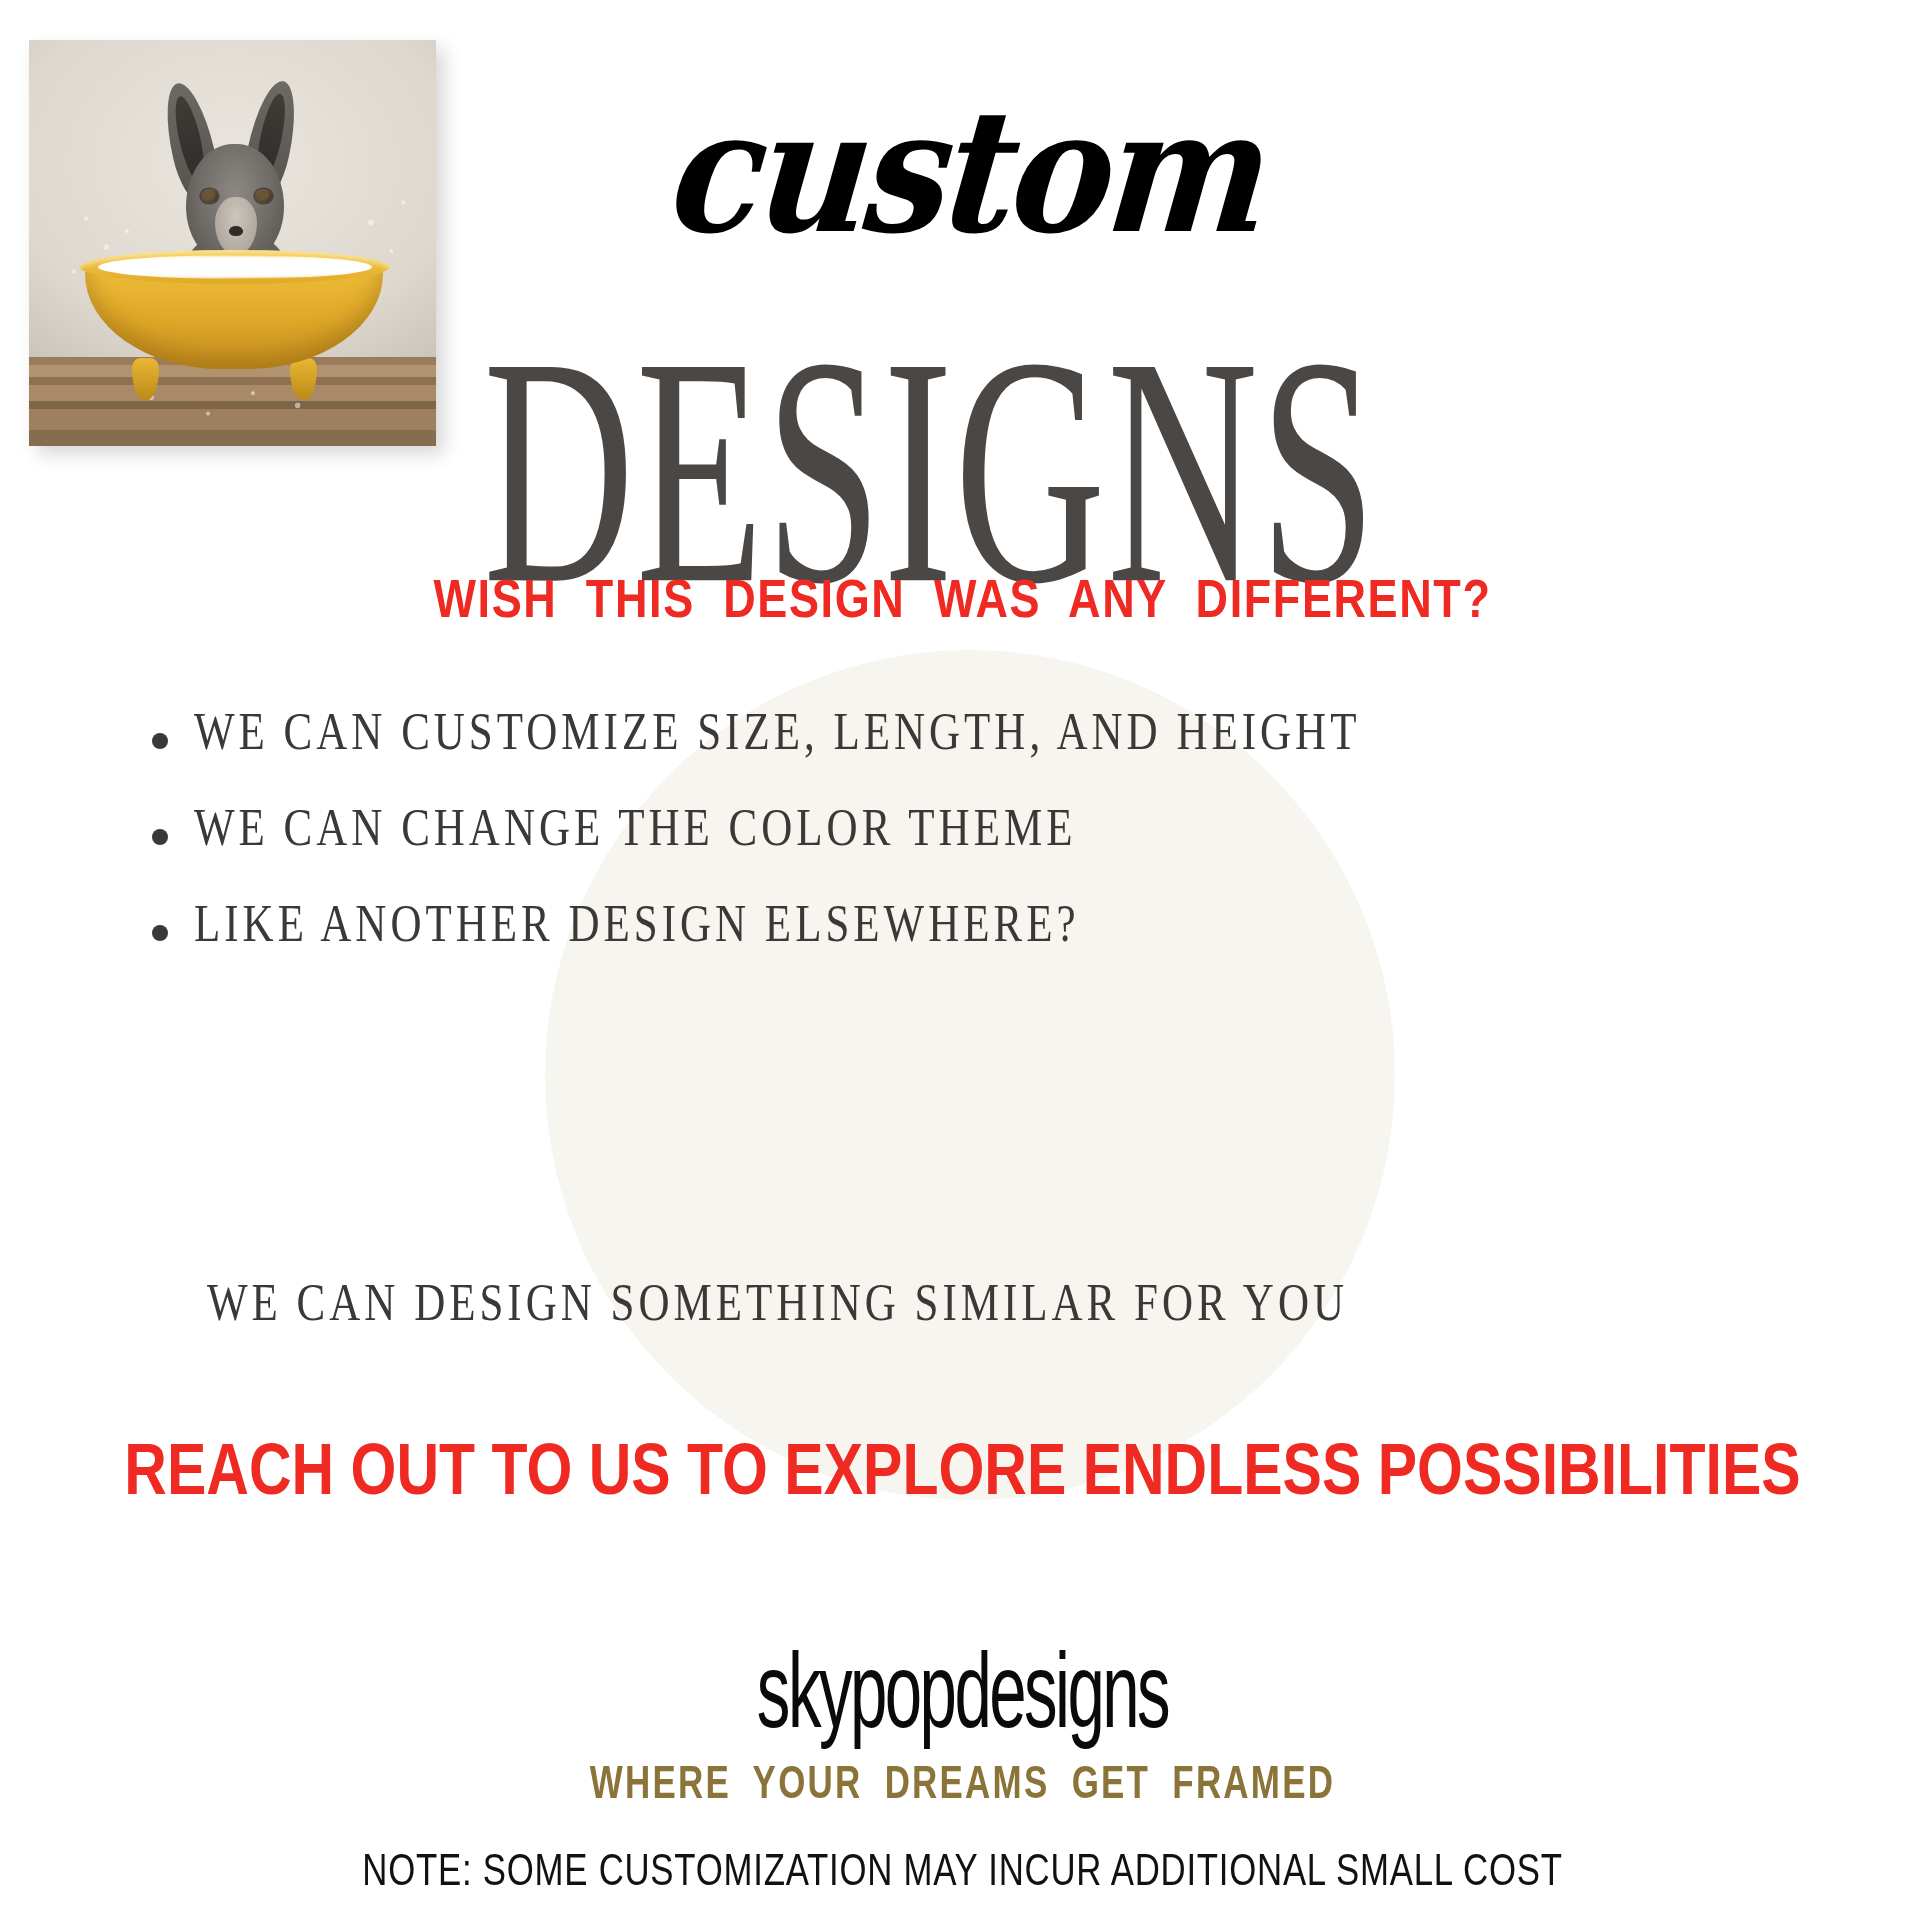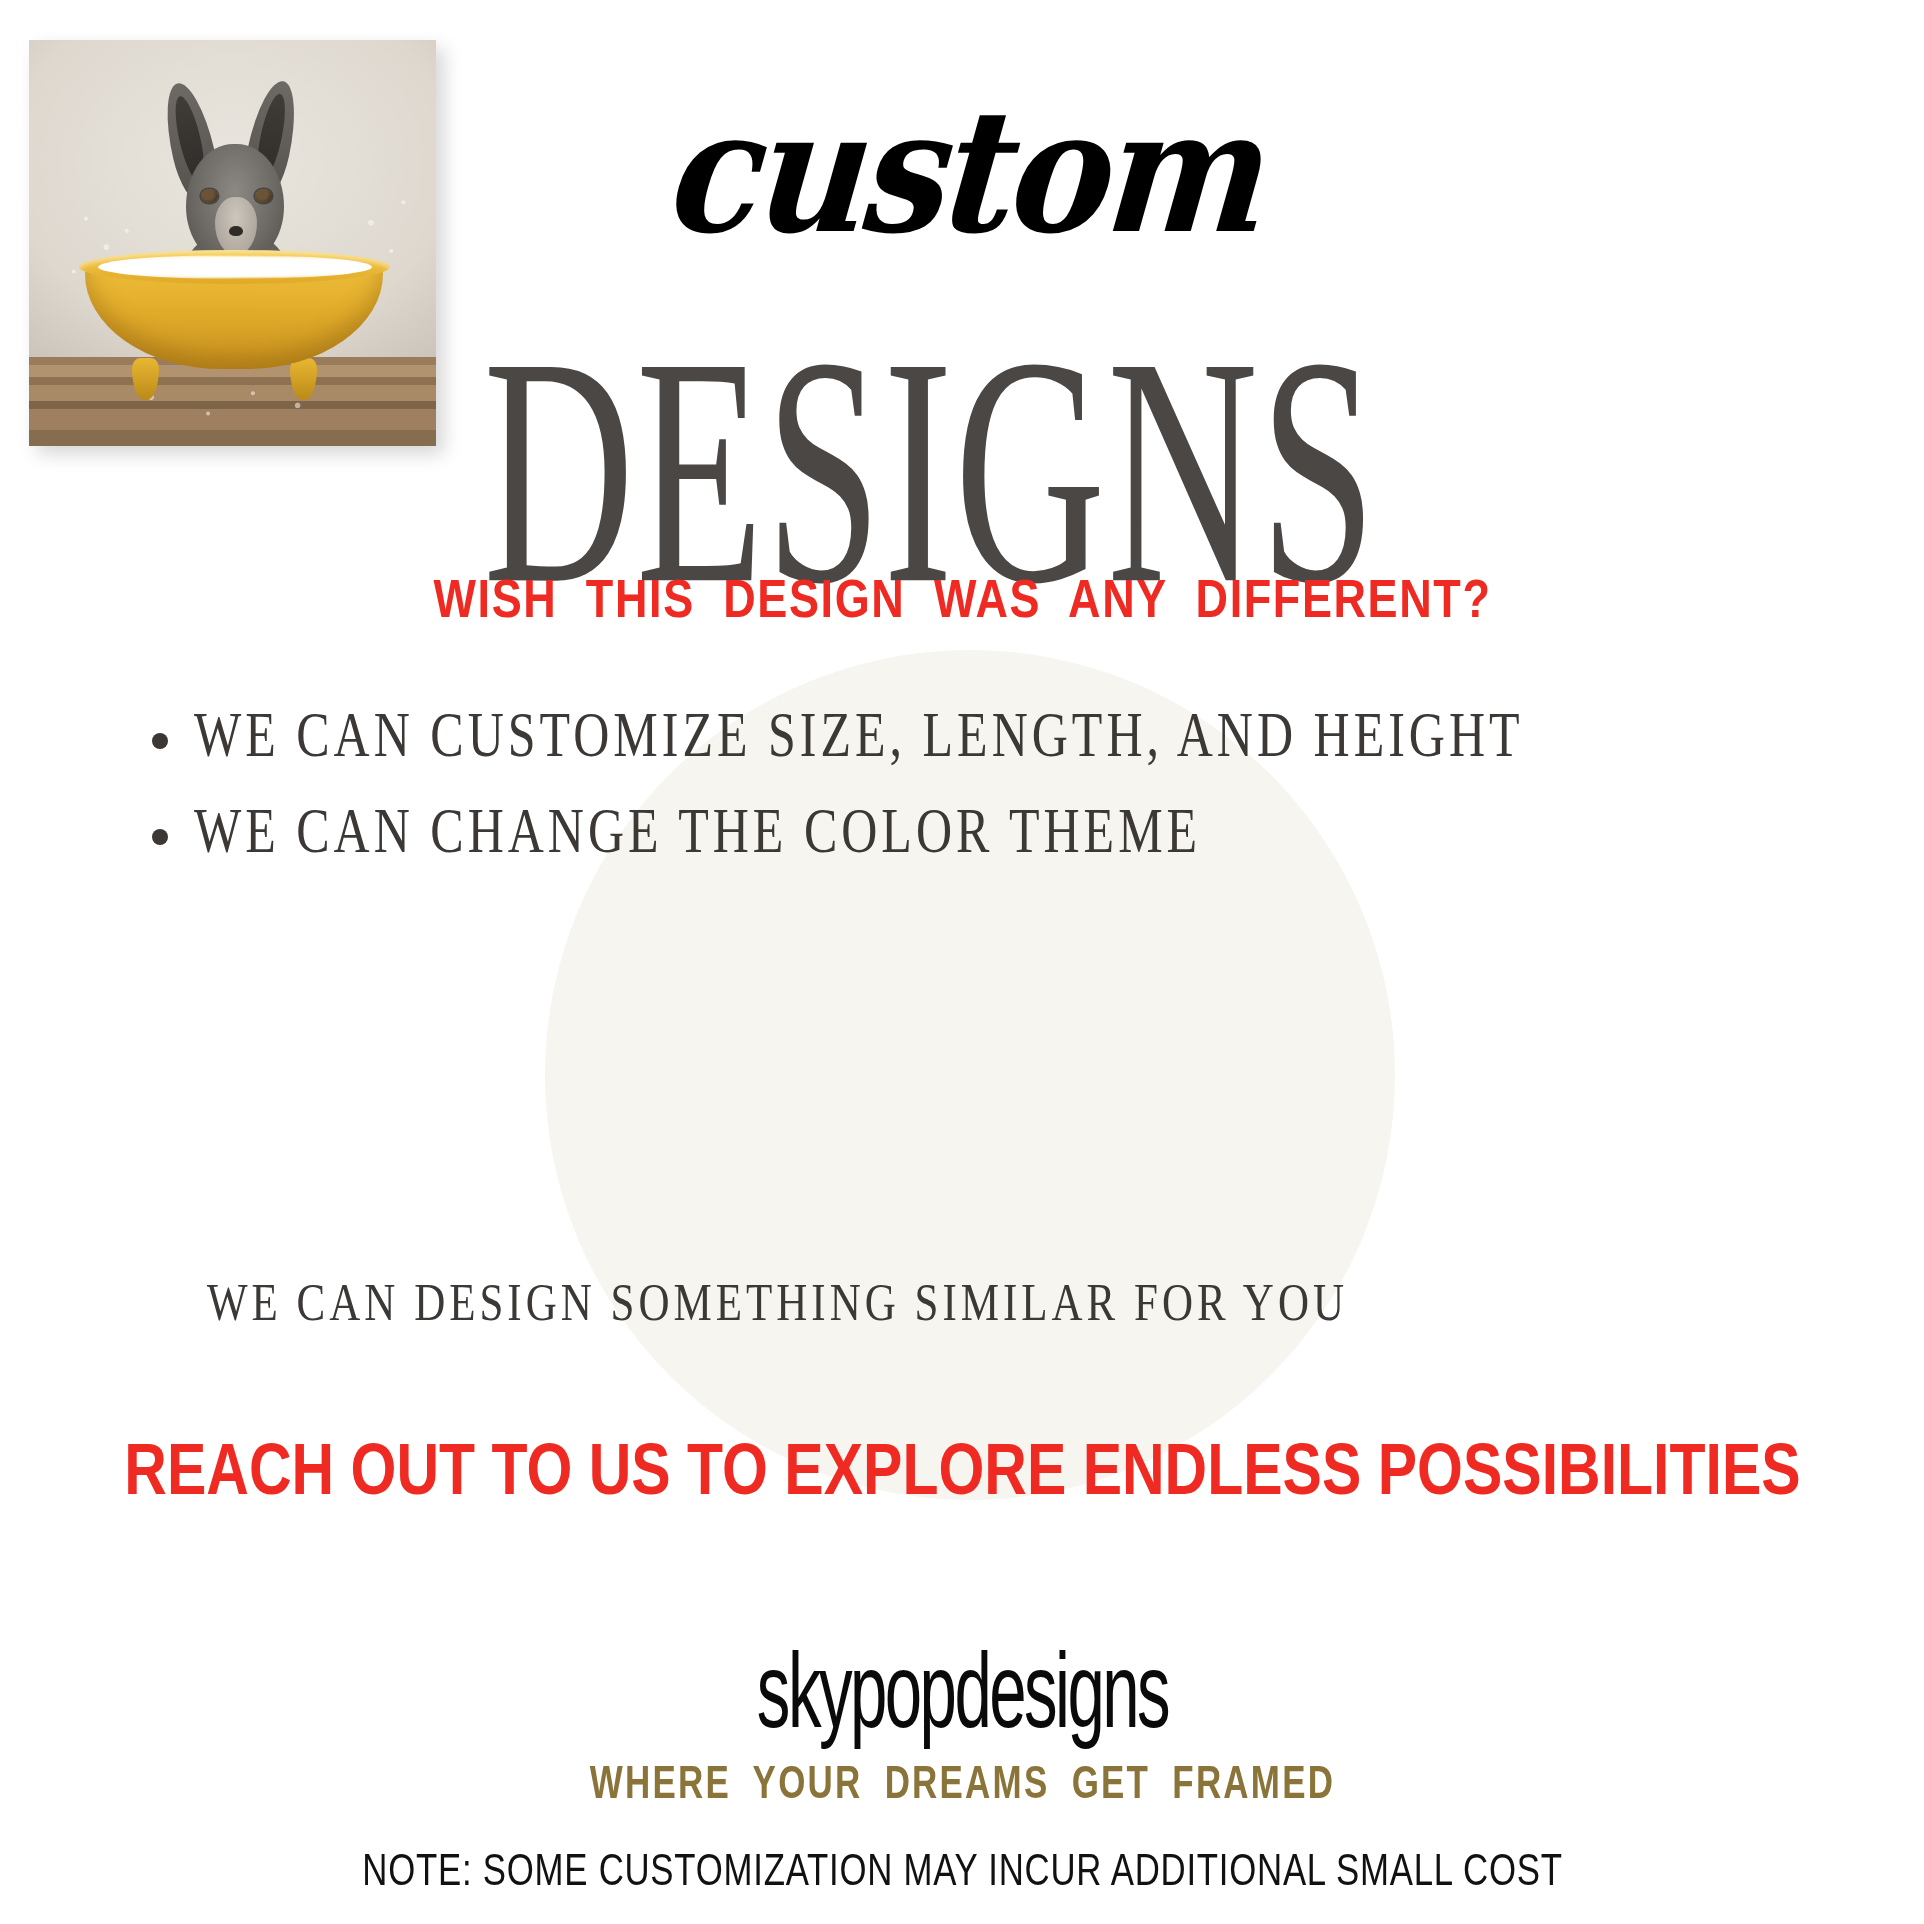--- a/index.html
+++ b/index.html
@@ -231,21 +231,21 @@
     margin: 0;
     padding: 0;
     list-style: none;
     z-index: 2;
   }
   .feature-row {
     display: flex;
     align-items: flex-start;
     height: 96px;
     font-family: "Liberation Serif", serif;
-    font-size: 50px;
+    font-size: 43px;
     color: #3b3835;
     letter-spacing: 4px;
     white-space: nowrap;
   }
   .bullet-dot {
     flex: 0 0 auto;
     width: 16px;
     height: 16px;
     border-radius: 50%;
     background: #3b3835;
@@ -367,20 +367,24 @@
 
 <ul id="feature-list">
   <li class="feature-row">
     <span class="bullet-dot"></span>
     <span class="feature-text">WE CAN CUSTOMIZE SIZE, LENGTH, AND HEIGHT</span>
   </li>
   <li class="feature-row">
     <span class="bullet-dot"></span>
     <span class="feature-text">WE CAN CHANGE THE COLOR THEME</span>
   </li>
+  <li class="feature-row">
+    <span class="bullet-dot"></span>
+    <span class="feature-text">LIKE ANOTHER DESIGN ELSEWHERE?</span>
+  </li>
 </ul>
 
 <div id="similar-line">WE CAN DESIGN SOMETHING SIMILAR FOR YOU</div>
 
 <div id="cta-line">REACH OUT TO US TO EXPLORE ENDLESS POSSIBILITIES</div>
 
 <div id="brand-name">skypopdesigns</div>
 <div id="brand-tagline">WHERE YOUR DREAMS GET FRAMED</div>
 <div id="footer-note">NOTE: SOME CUSTOMIZATION MAY INCUR ADDITIONAL SMALL COST</div>
 

